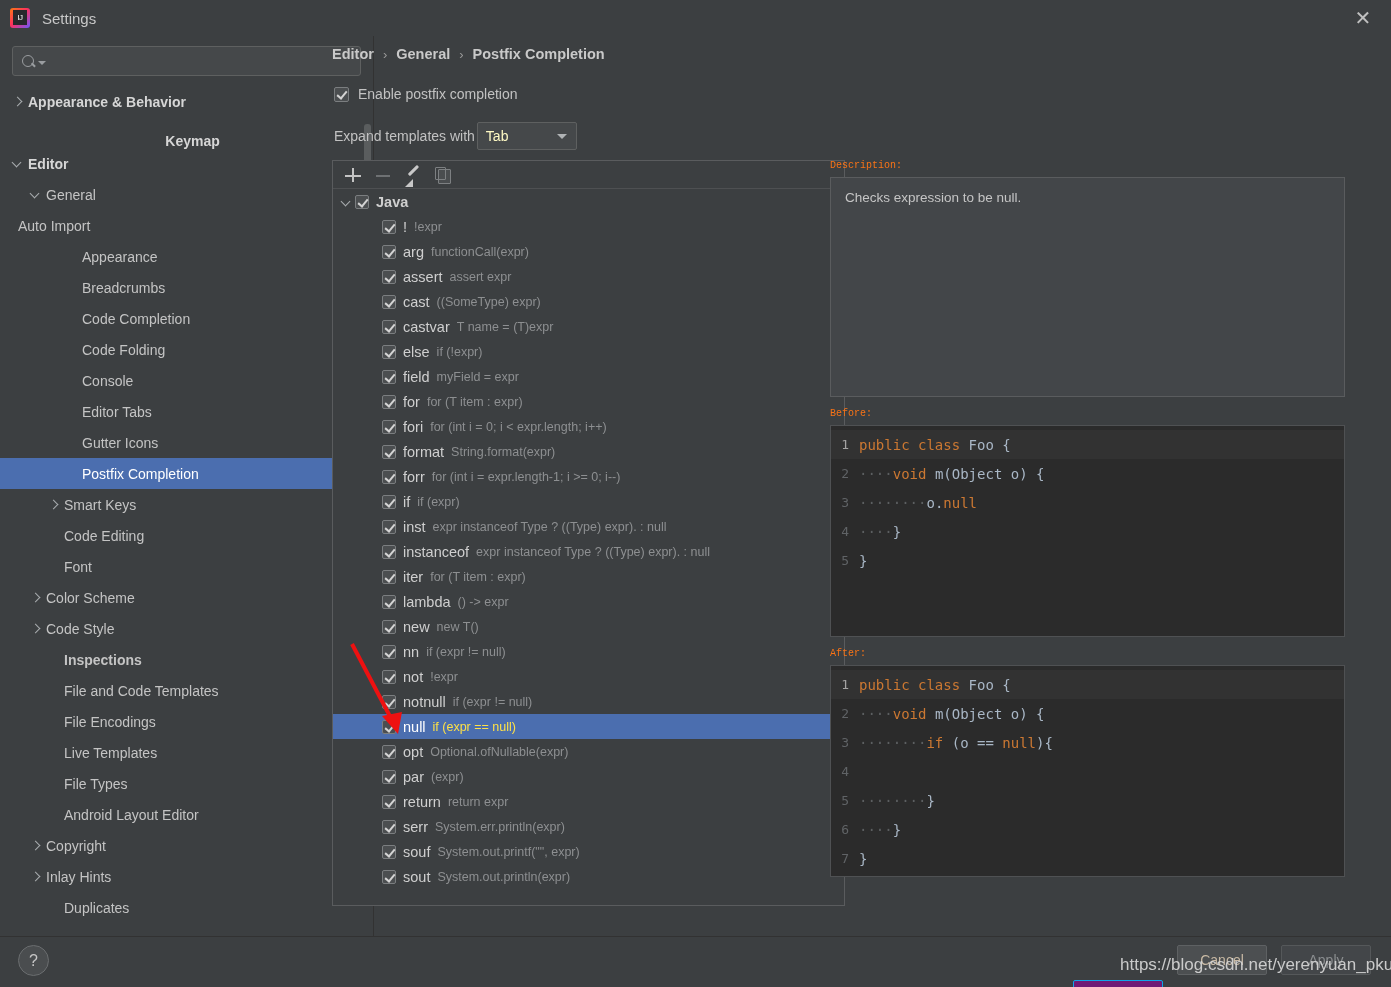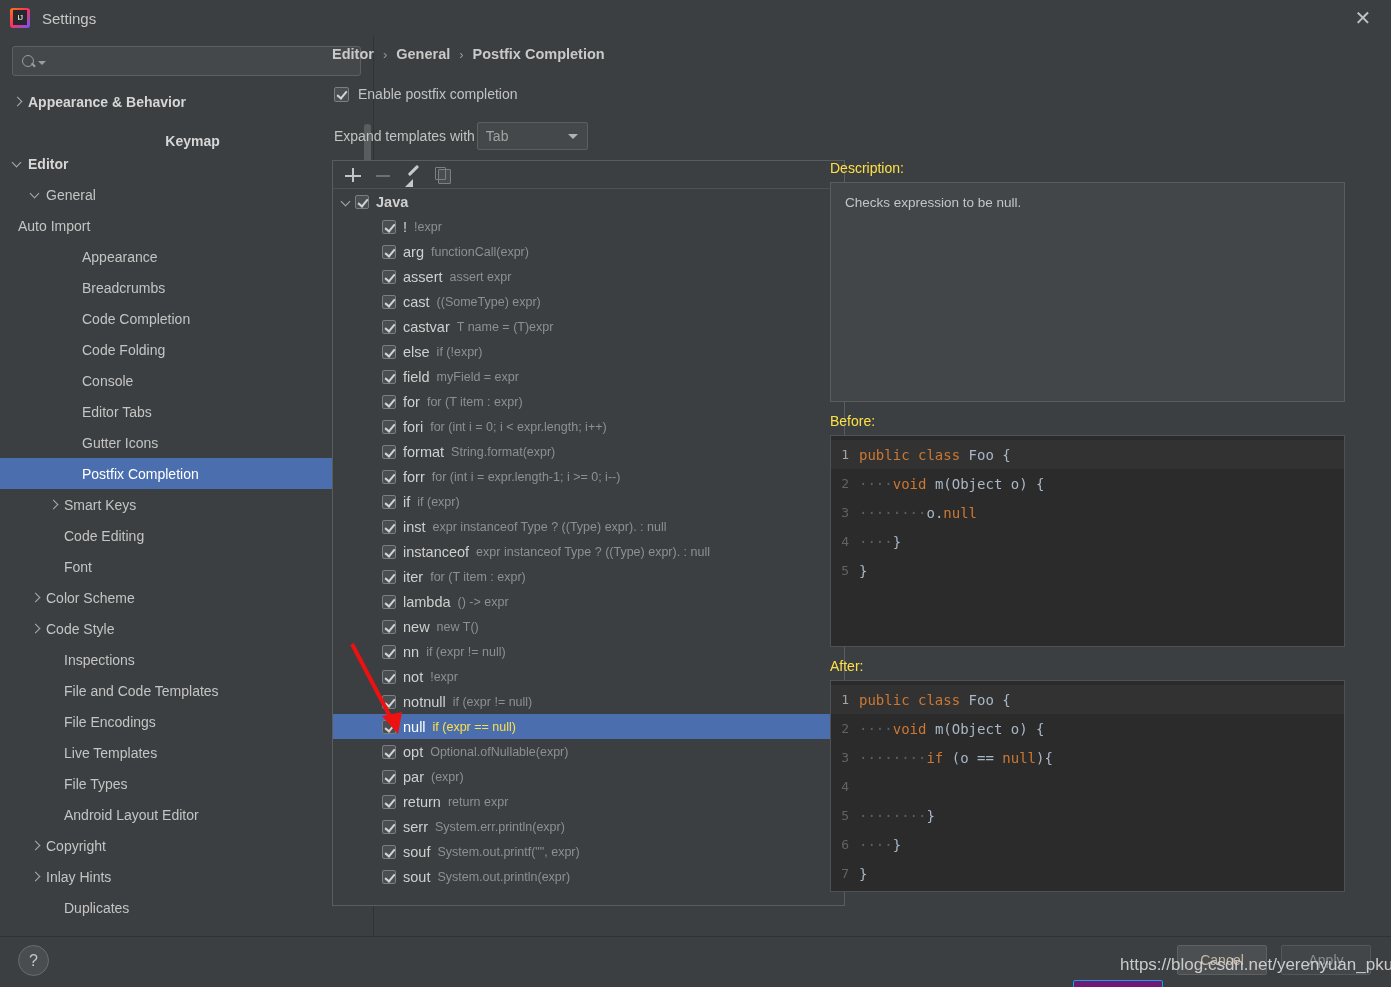--- a/index.html
+++ b/index.html
@@ -120,24 +120,24 @@
     content: ""; position: absolute; left: 4px; top: 1px;
     width: 4px; height: 8px;
     border-right: 2px solid #d4d4d4; border-bottom: 2px solid #d4d4d4;
     transform: rotate(40deg);
   }
   .expand-row {
     position: absolute; left: 24px; top: 86px;
     display: flex; align-items: center; gap: 2px; font-size: 14px; color: #c2c2c2;
   }
   .combo {
-    width: 111px; height: 28px; background: #45484a;
+    width: 100px; height: 28px; background: #45484a;
     border: 1px solid #5e6060; border-radius: 2px;
     display: flex; align-items: center; padding: 0 8px;
-    font-size: 14px; color: #a3a3a3; position: relative; cursor: pointer;
+    font-size: 14px; color: #fef9c3; position: relative; cursor: pointer;
   }
   .combo-arrow {
     position: absolute; right: 9px; top: 11px;
     width: 0; height: 0;
     border-left: 5px solid transparent; border-right: 5px solid transparent;
     border-top: 5px solid #b0b3b5;
   }
 
   
   .list-panel {
@@ -202,21 +202,21 @@
     border-right: 1.6px solid #a9acaf; border-bottom: 1.6px solid #a9acaf;
     transform: rotate(45deg);
   }
   .list-thumb {
     position: absolute; right: 2px; top: 2px; width: 9px; height: 188px;
     background: #6d7072; border-radius: 4px;
   }
 
   
   .rc { position: absolute; left: 520px; top: 124px; width: 520px; }
-  .rc-label { font-size: 14px; color: #fde047; margin-bottom: 6px; }
+  .rc-label { font-size: 10px; color: #f97316; margin-bottom: 6px; font-family: Liberation Mono, monospace; }
   .desc-box {
     width: 515px; height: 220px; background: #434649;
     border: 1px solid #5a5c5e; padding: 12px 14px;
     font-size: 13.5px; color: #c5c5c5;
   }
   .code-box {
     width: 515px; background: #2b2b2b; border: 1px solid #4f5153;
     font-family: "DejaVu Sans Mono", monospace; font-size: 14px;
     padding: 4px 0 4px 0; overflow: hidden;
   }
@@ -349,21 +349,21 @@
           <span class="tree-label">Font</span>
         </div>
         <div class="tree-row" style="padding-left: 28px;">
           <span class="chev "></span>
           <span class="tree-label">Color Scheme</span>
         </div>
         <div class="tree-row" style="padding-left: 28px;">
           <span class="chev "></span>
           <span class="tree-label">Code Style</span>
         </div>
-        <div class="tree-row" style="padding-left: 46px;">
+        <div class="tree-row" style="padding-left: 46px; font-weight: bold;">
           <span class="chev none"></span>
           <span class="tree-label">Inspections</span>
           <span class="cfg-icon"></span>
         </div>
         <div class="tree-row" style="padding-left: 46px;">
           <span class="chev none"></span>
           <span class="tree-label">File and Code Templates</span>
         </div>
         <div class="tree-row" style="padding-left: 46px;">
           <span class="chev none"></span>

